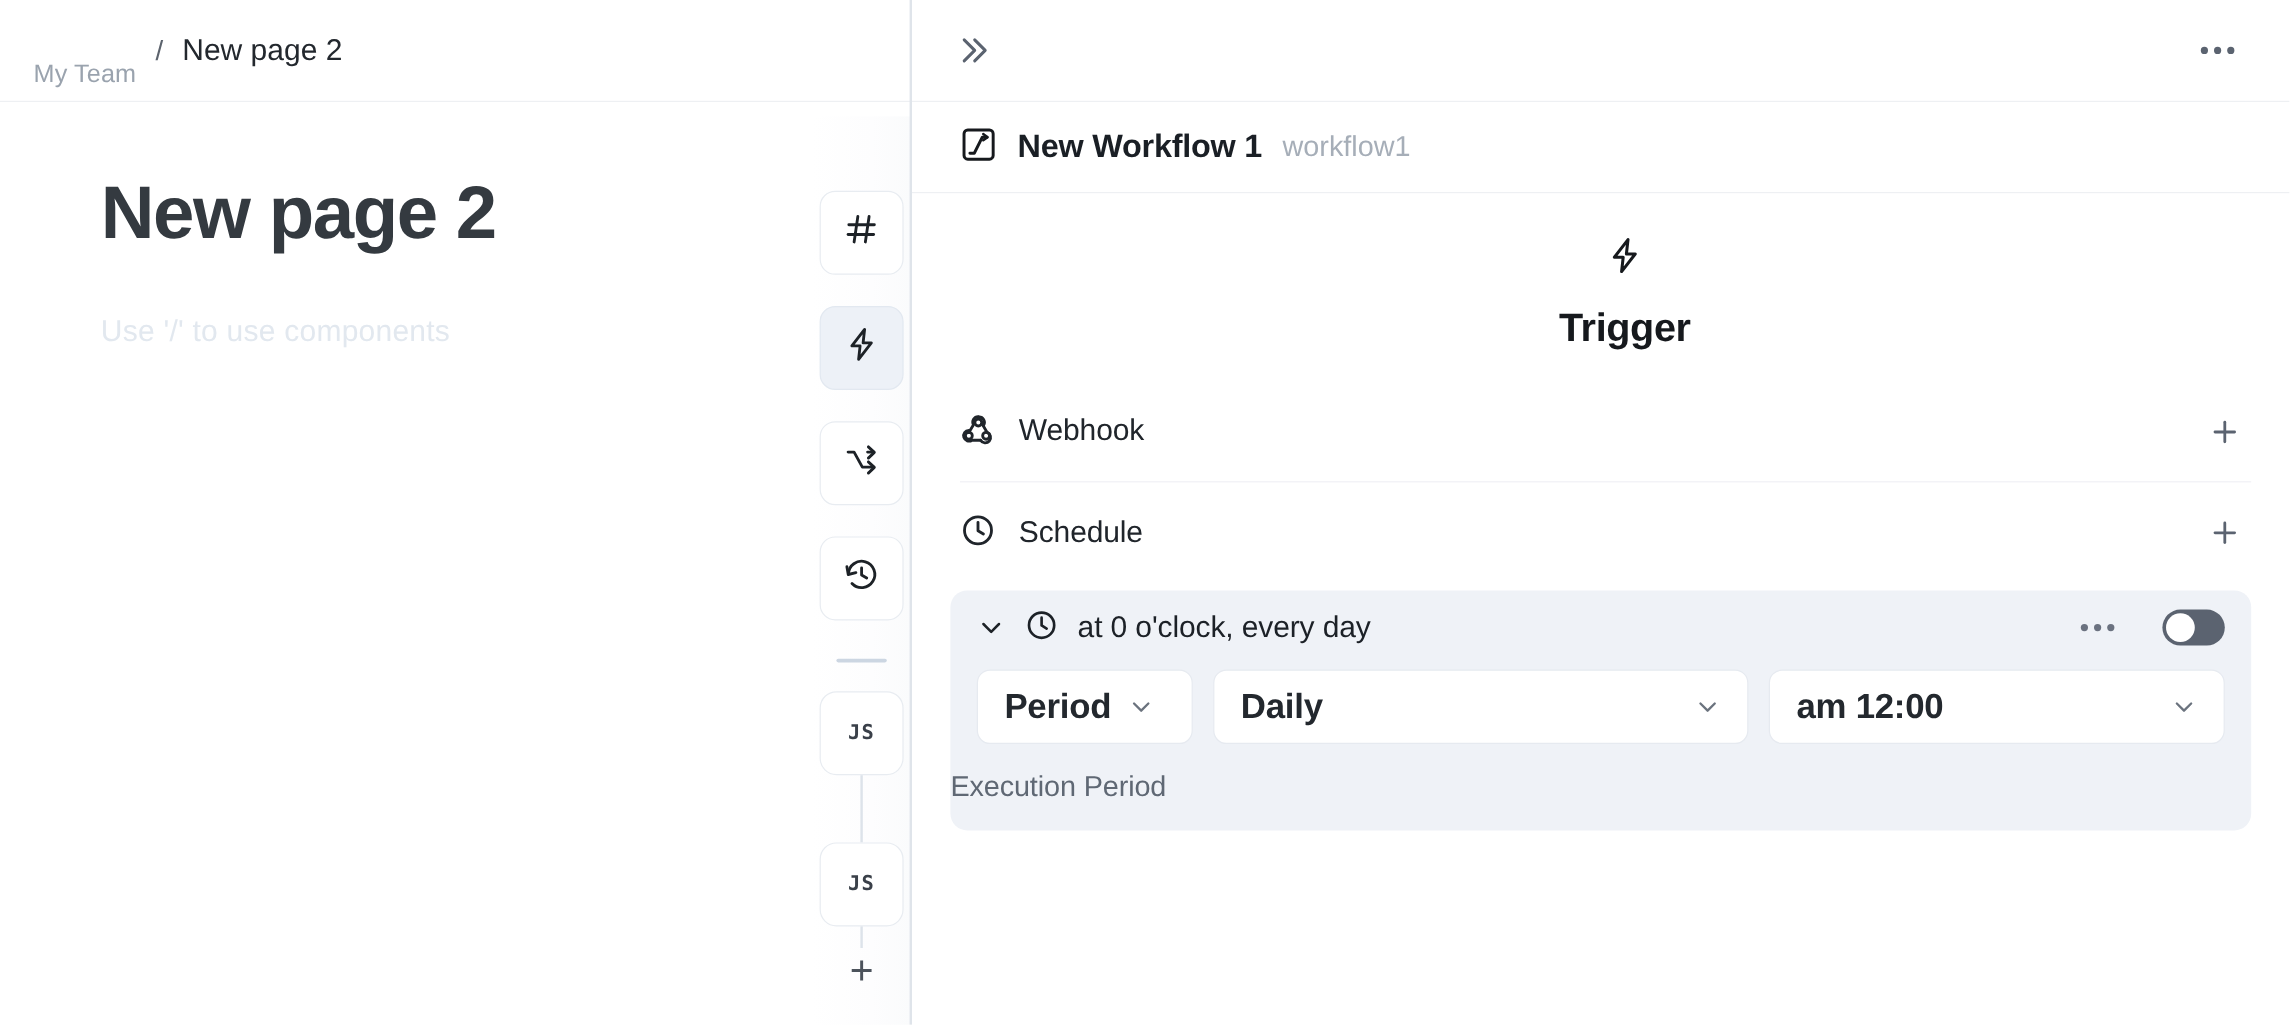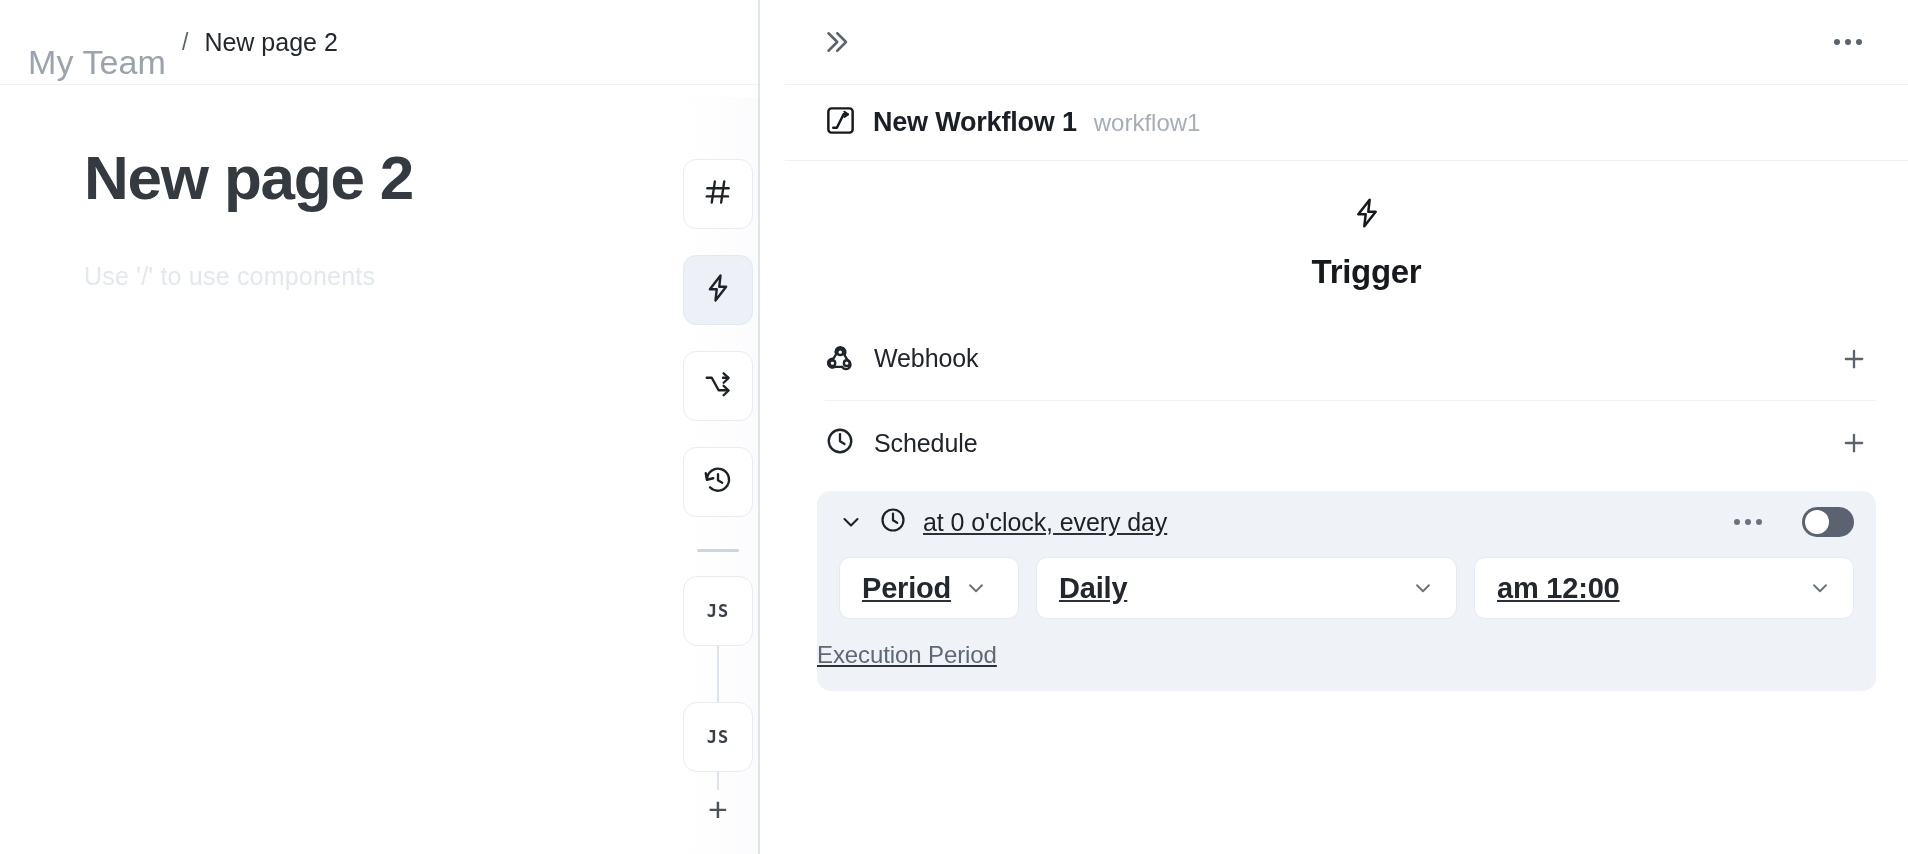--- a/index.html
+++ b/index.html
@@ -19,21 +19,21 @@
     background: #ffffff;
     flex: 0 0 760px;
   }
   .breadcrumb {
     height: 85px;
     display: flex; align-items: center;
     padding-left: 28px;
     border-bottom: 1px solid #eef0f3;
     gap: 16px;
   }
-  .crumb-team { font-size: 34px; color: #9aa3ae; letter-spacing: .1px; margin-top: 40px; }
+  .crumb-team { font-size: 21px; color: #9aa3ae; letter-spacing: .1px; margin-top: 40px; }
   .crumb-sep { font-size: 23px; color: #5c636d; }
   .crumb-current { font-size: 25px; color: #23282e; }
 
   .doc-body { padding: 60px 0 0 84px; }
   .doc-title {
     font-size: 62px; font-weight: bold; letter-spacing: -1.2px;
     color: #343a40; line-height: 1.05;
   }
   .doc-placeholder {
     margin-top: 52px;
@@ -77,21 +77,21 @@
     font-size: 34px; color: #4c535c; line-height: 1;
     margin-top: 2px; font-weight: 300;
   }
 
   .panel-divider {
     position: absolute; top: 0; right: 0;
     width: 2px; height: 854px; background: #dfe4ea;
   }
 
   
-  .right-panel { flex: 1; height: 854px; background: #ffffff; position: relative; margin-left: 25px; }
+  .right-panel { flex: 1; height: 854px; background: #ffffff; position: relative; }
   .rp-header {
     height: 85px; display: flex; align-items: center;
     justify-content: space-between;
     padding: 0 36px 0 36px;
     border-bottom: 1px solid #eef0f3;
   }
   .collapse-icon { color: #5b6370; display: flex; }
   .dots-btn { display: flex; gap: 5px; align-items: center; padding: 10px; }
   .dots-btn i { width: 6px; height: 6px; border-radius: 50%; background: #5b6370; display: block; }
 
@@ -120,21 +120,20 @@
   .trg-label { font-size: 25px; color: #20252b; flex: 1; letter-spacing: -.1px; }
   .plus-btn {
     width: 44px; height: 44px; display: flex; align-items: center; justify-content: center;
     color: #5b6370;
   }
 
   .sched-card {
     margin: 6px 32px 0 32px;
     background: #eff2f7; border-radius: 14px;
     padding: 0 0 22px 0;
-    text-decoration: underline;
   }
   .sched-head {
     height: 62px; display: flex; align-items: center;
     padding: 0 22px 0 22px; gap: 16px;
   }
   .sched-caret { color: #1d2227; display: flex; }
   .sched-title { font-size: 25px; color: #1c2127; flex: 1; letter-spacing: -.1px; }
   .sched-dots { display: flex; gap: 5px; padding: 10px; }
   .sched-dots i { width: 6px; height: 6px; border-radius: 50%; background: #6b7280; display: block; }
   .toggle {

